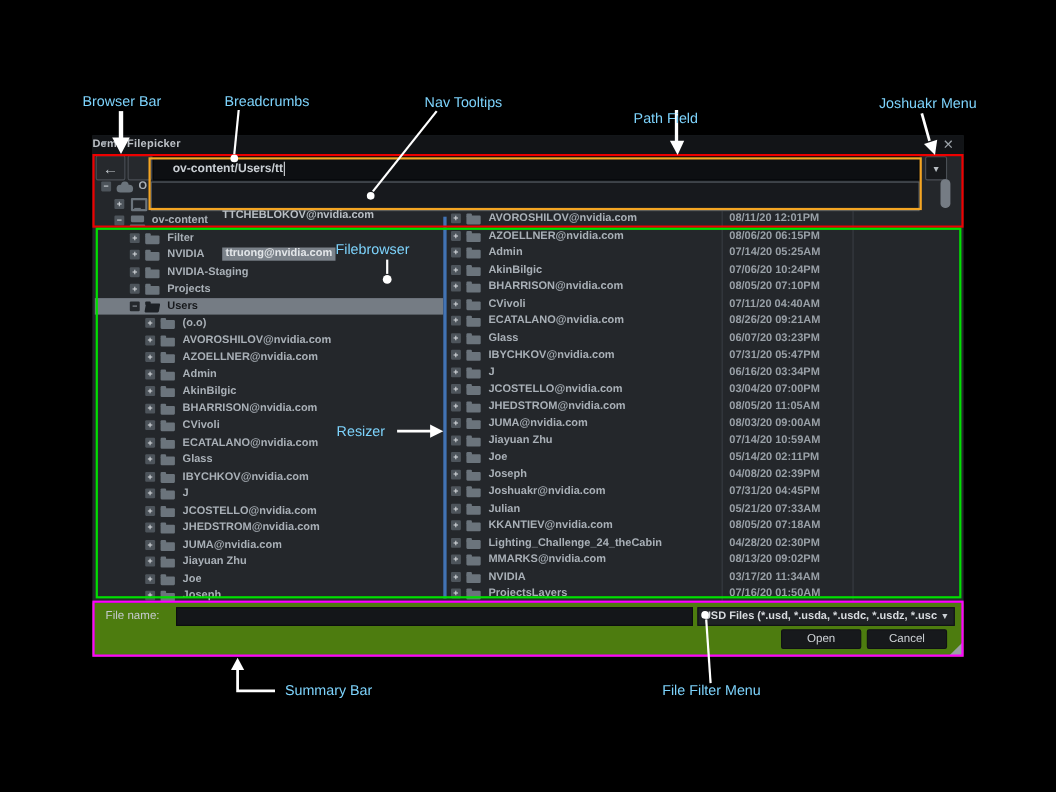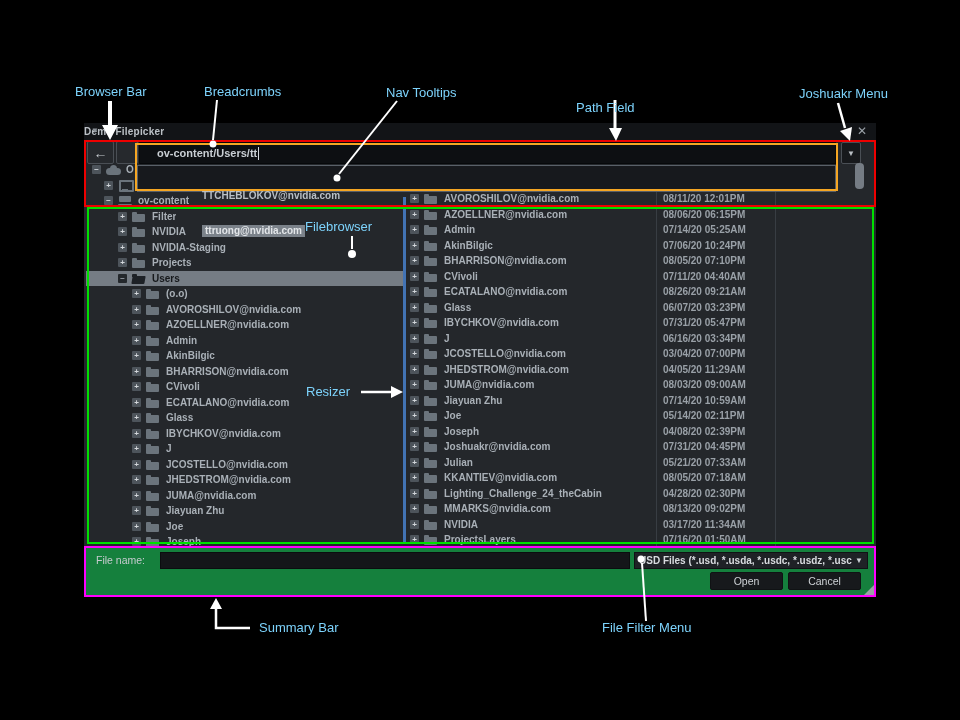--- a/index.html
+++ b/index.html
@@ -50,21 +50,21 @@
   .icon-folder::after, .icon-folder-open::after { content:''; position:absolute; left:0; top:1px; width:5px; height:3px; background:var(--fc); border-radius:1px 1px 0 0; }
   .icon-folder-open::before { transform:skewX(-10deg); }
   .icon-cloud::before { content:''; position:absolute; left:0; top:4px; width:15px; height:7px; background:var(--fc); border-radius:4px; }
   .icon-cloud::after { content:''; position:absolute; left:4px; top:1px; width:7px; height:7px; background:var(--fc); border-radius:50%; }
   .icon-monitor::before { content:''; position:absolute; left:1px; top:0; width:11px; height:8px; border:2px solid var(--fc); border-radius:1px; }
   .icon-monitor::after { content:''; position:absolute; left:4px; top:9px; width:6px; height:2px; background:var(--fc); }
   .icon-drive::before { content:''; position:absolute; left:1px; top:1px; width:12px; height:6px; background:var(--fc); border-radius:1px; }
   .icon-drive::after { content:''; position:absolute; left:0; top:9px; width:14px; height:2px; background:var(--fc); border-radius:1px; }
 
   
-  #summary-bar { position:absolute; left:0; top:424px; width:792px; height:50px; background:#15803d; z-index:5; border-top:1px solid #2c2f33; }
+  #summary-bar { position:absolute; left:0; top:424px; width:792px; height:50px; background:#4d7c0f; z-index:5; border-top:1px solid #2c2f33; }
   #fname-label { position:absolute; left:12px; top:6px; font-size:10.5px; color:#c6cacf; }
   #fname-input { position:absolute; left:76px; top:4px; width:470px; height:17px; background:#141619; border:1px solid #0b0d0f; color:#c9ced3; font-size:10px; padding:0 4px; font-family:"Liberation Sans",sans-serif; }
   #filter-menu { position:absolute; left:550px; top:4px; width:234px; height:17px; background:#1f2226; border:1px solid #101215; display:flex; align-items:center; padding:0 4px; }
   #filter-menu .fv { font-size:10px; font-weight:bold; color:#d8dbdf; white-space:nowrap; overflow:hidden; flex:1; }
   #filter-menu .fa { flex:none; font-size:8px; color:#c9ced3; margin-left:2px; }
   .sbtn { position:absolute; top:24px; width:73px; height:18px; background:#17191c; border:1px solid #101214; border-radius:2px; color:#ced2d6; font-size:10.5px; display:flex; align-items:center; justify-content:center; }
   #open-btn { left:626px; } #cancel-btn { left:704px; }
   #grip { position:absolute; right:1px; bottom:1px; width:0; height:0; border-left:12px solid transparent; border-bottom:12px solid #9aa1a7; }
 
   
@@ -299,21 +299,21 @@
           <div class="list-row">
             <span class="expander">+</span>
             <span class="icon icon-folder"></span>
             <span class="list-name">JCOSTELLO@nvidia.com</span>
             <span class="list-date">03/04/20 07:00PM</span>
           </div>
           <div class="list-row">
             <span class="expander">+</span>
             <span class="icon icon-folder"></span>
             <span class="list-name">JHEDSTROM@nvidia.com</span>
-            <span class="list-date">04/05/20 11:29AM</span>
+            <span class="list-date">08/05/20 11:05AM</span>
           </div>
           <div class="list-row">
             <span class="expander">+</span>
             <span class="icon icon-folder"></span>
             <span class="list-name">JUMA@nvidia.com</span>
             <span class="list-date">08/03/20 09:00AM</span>
           </div>
           <div class="list-row">
             <span class="expander">+</span>
             <span class="icon icon-folder"></span>

